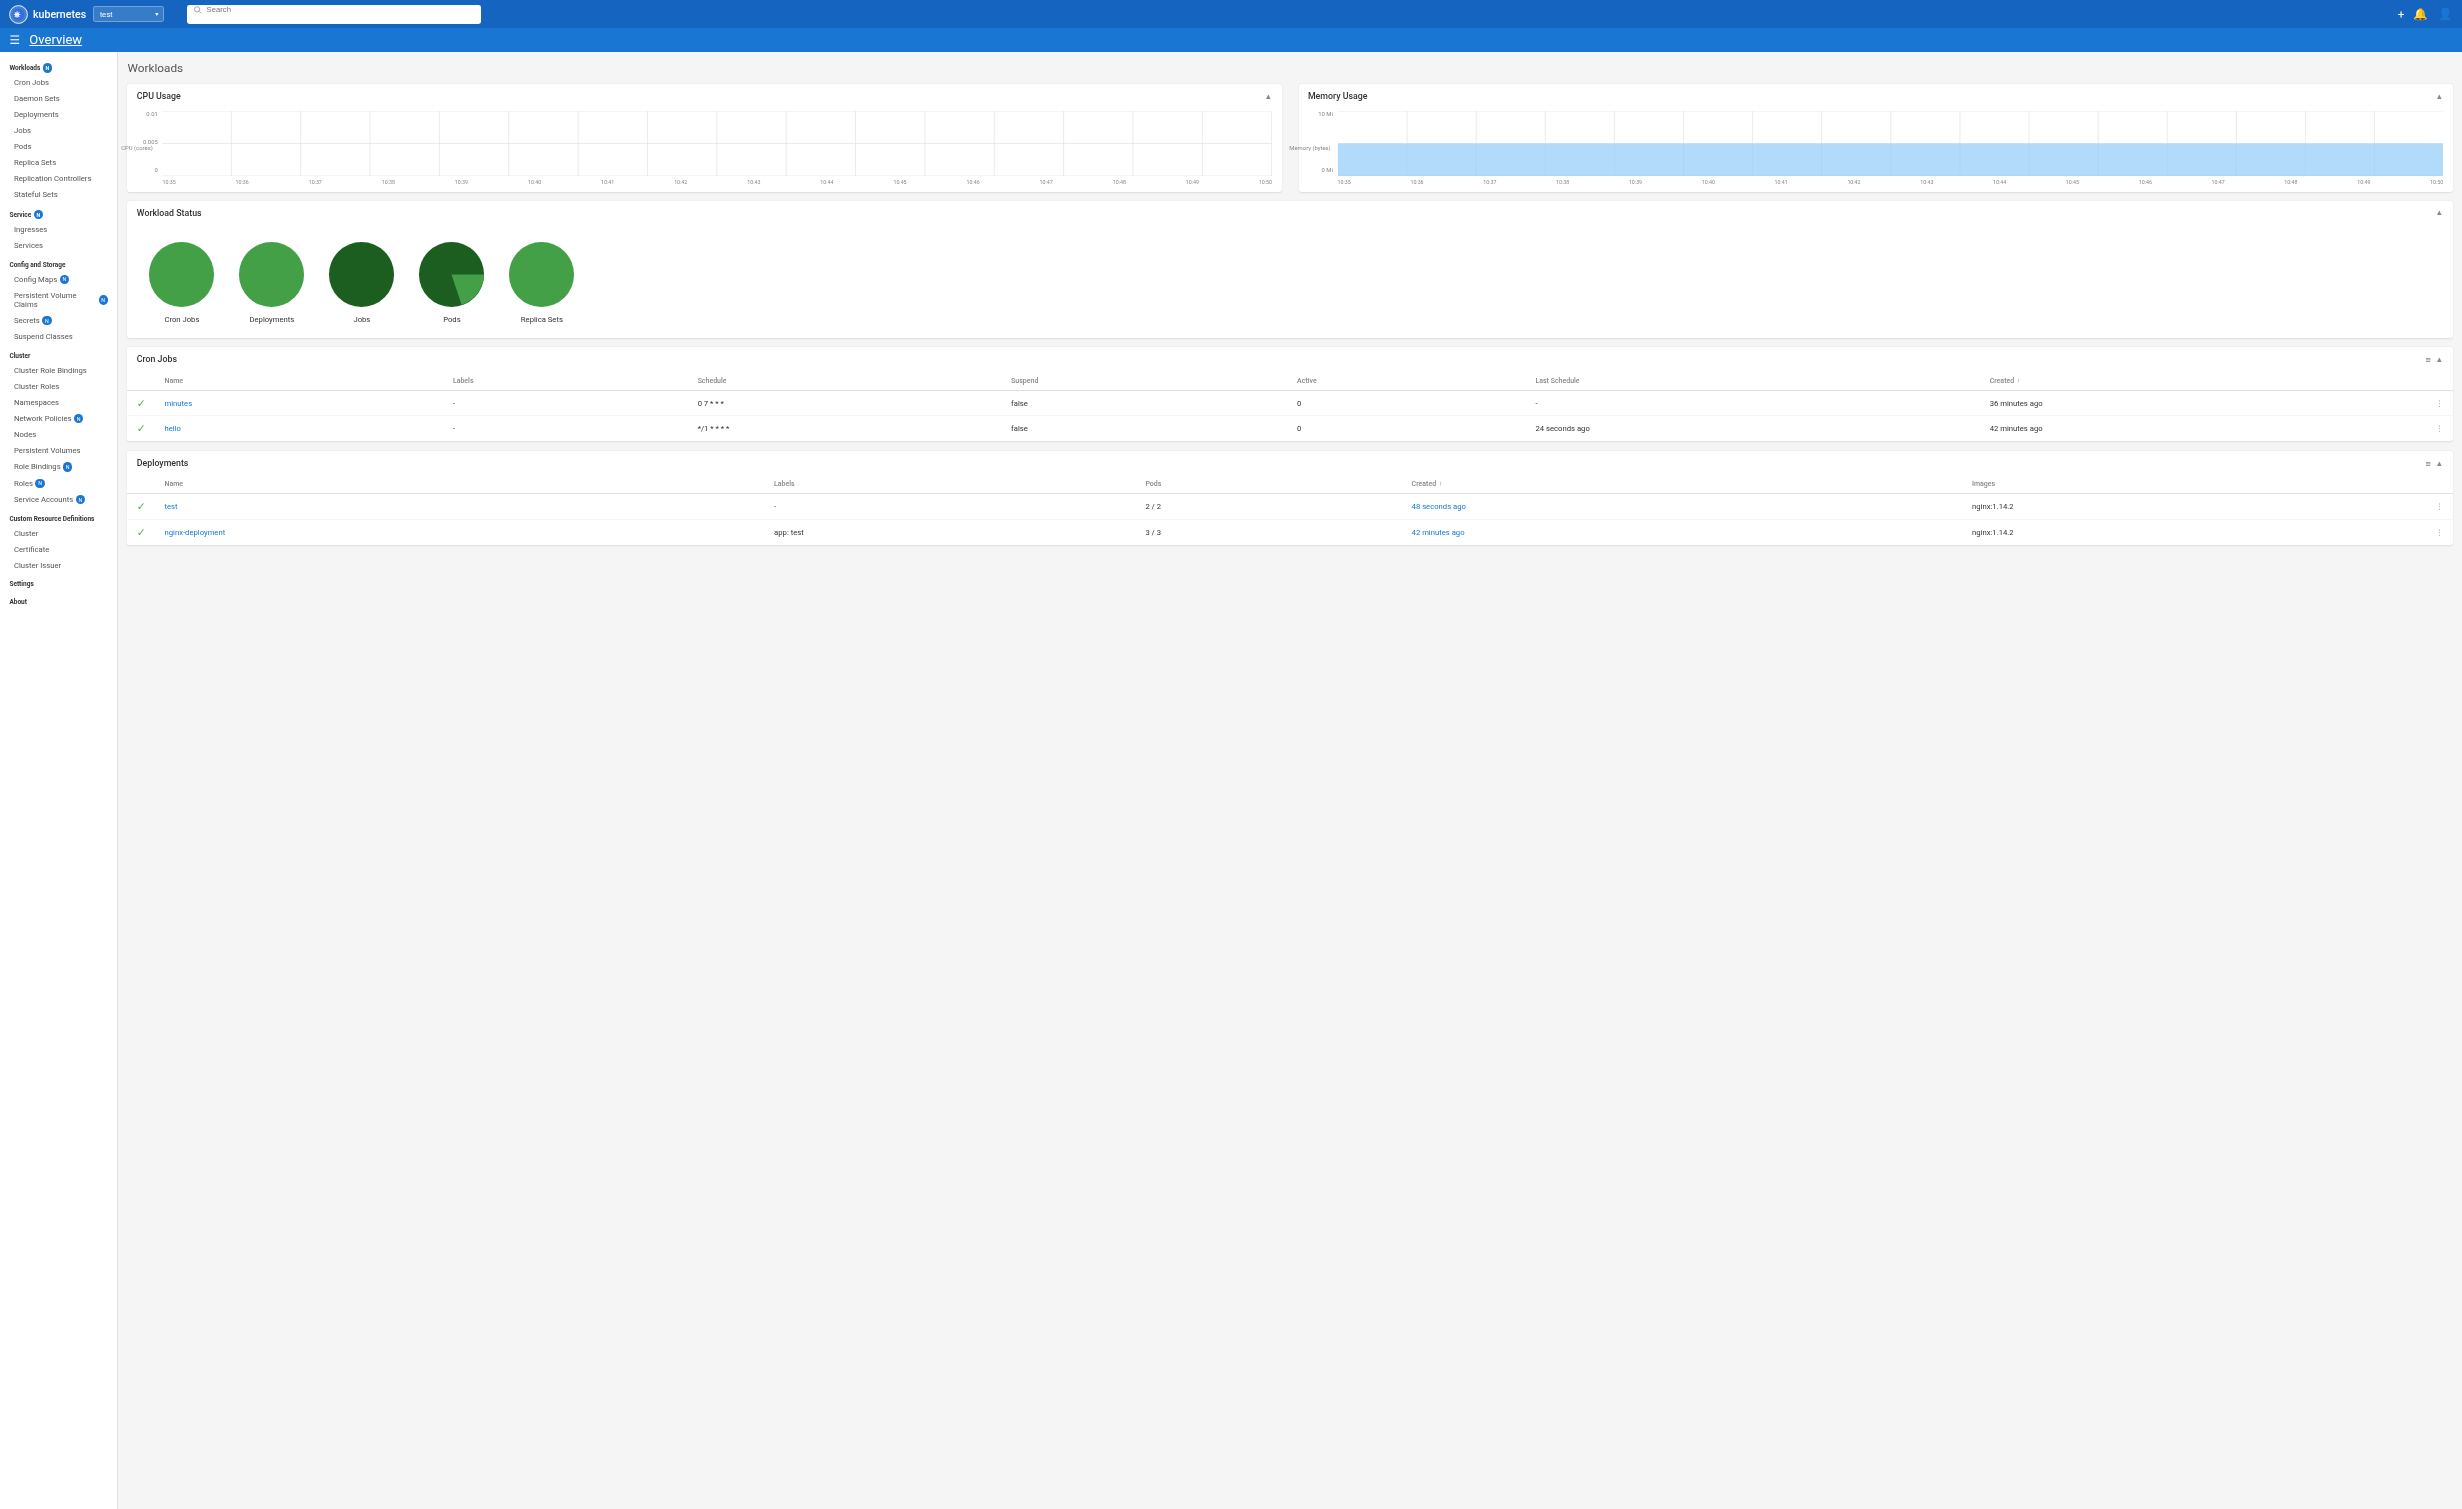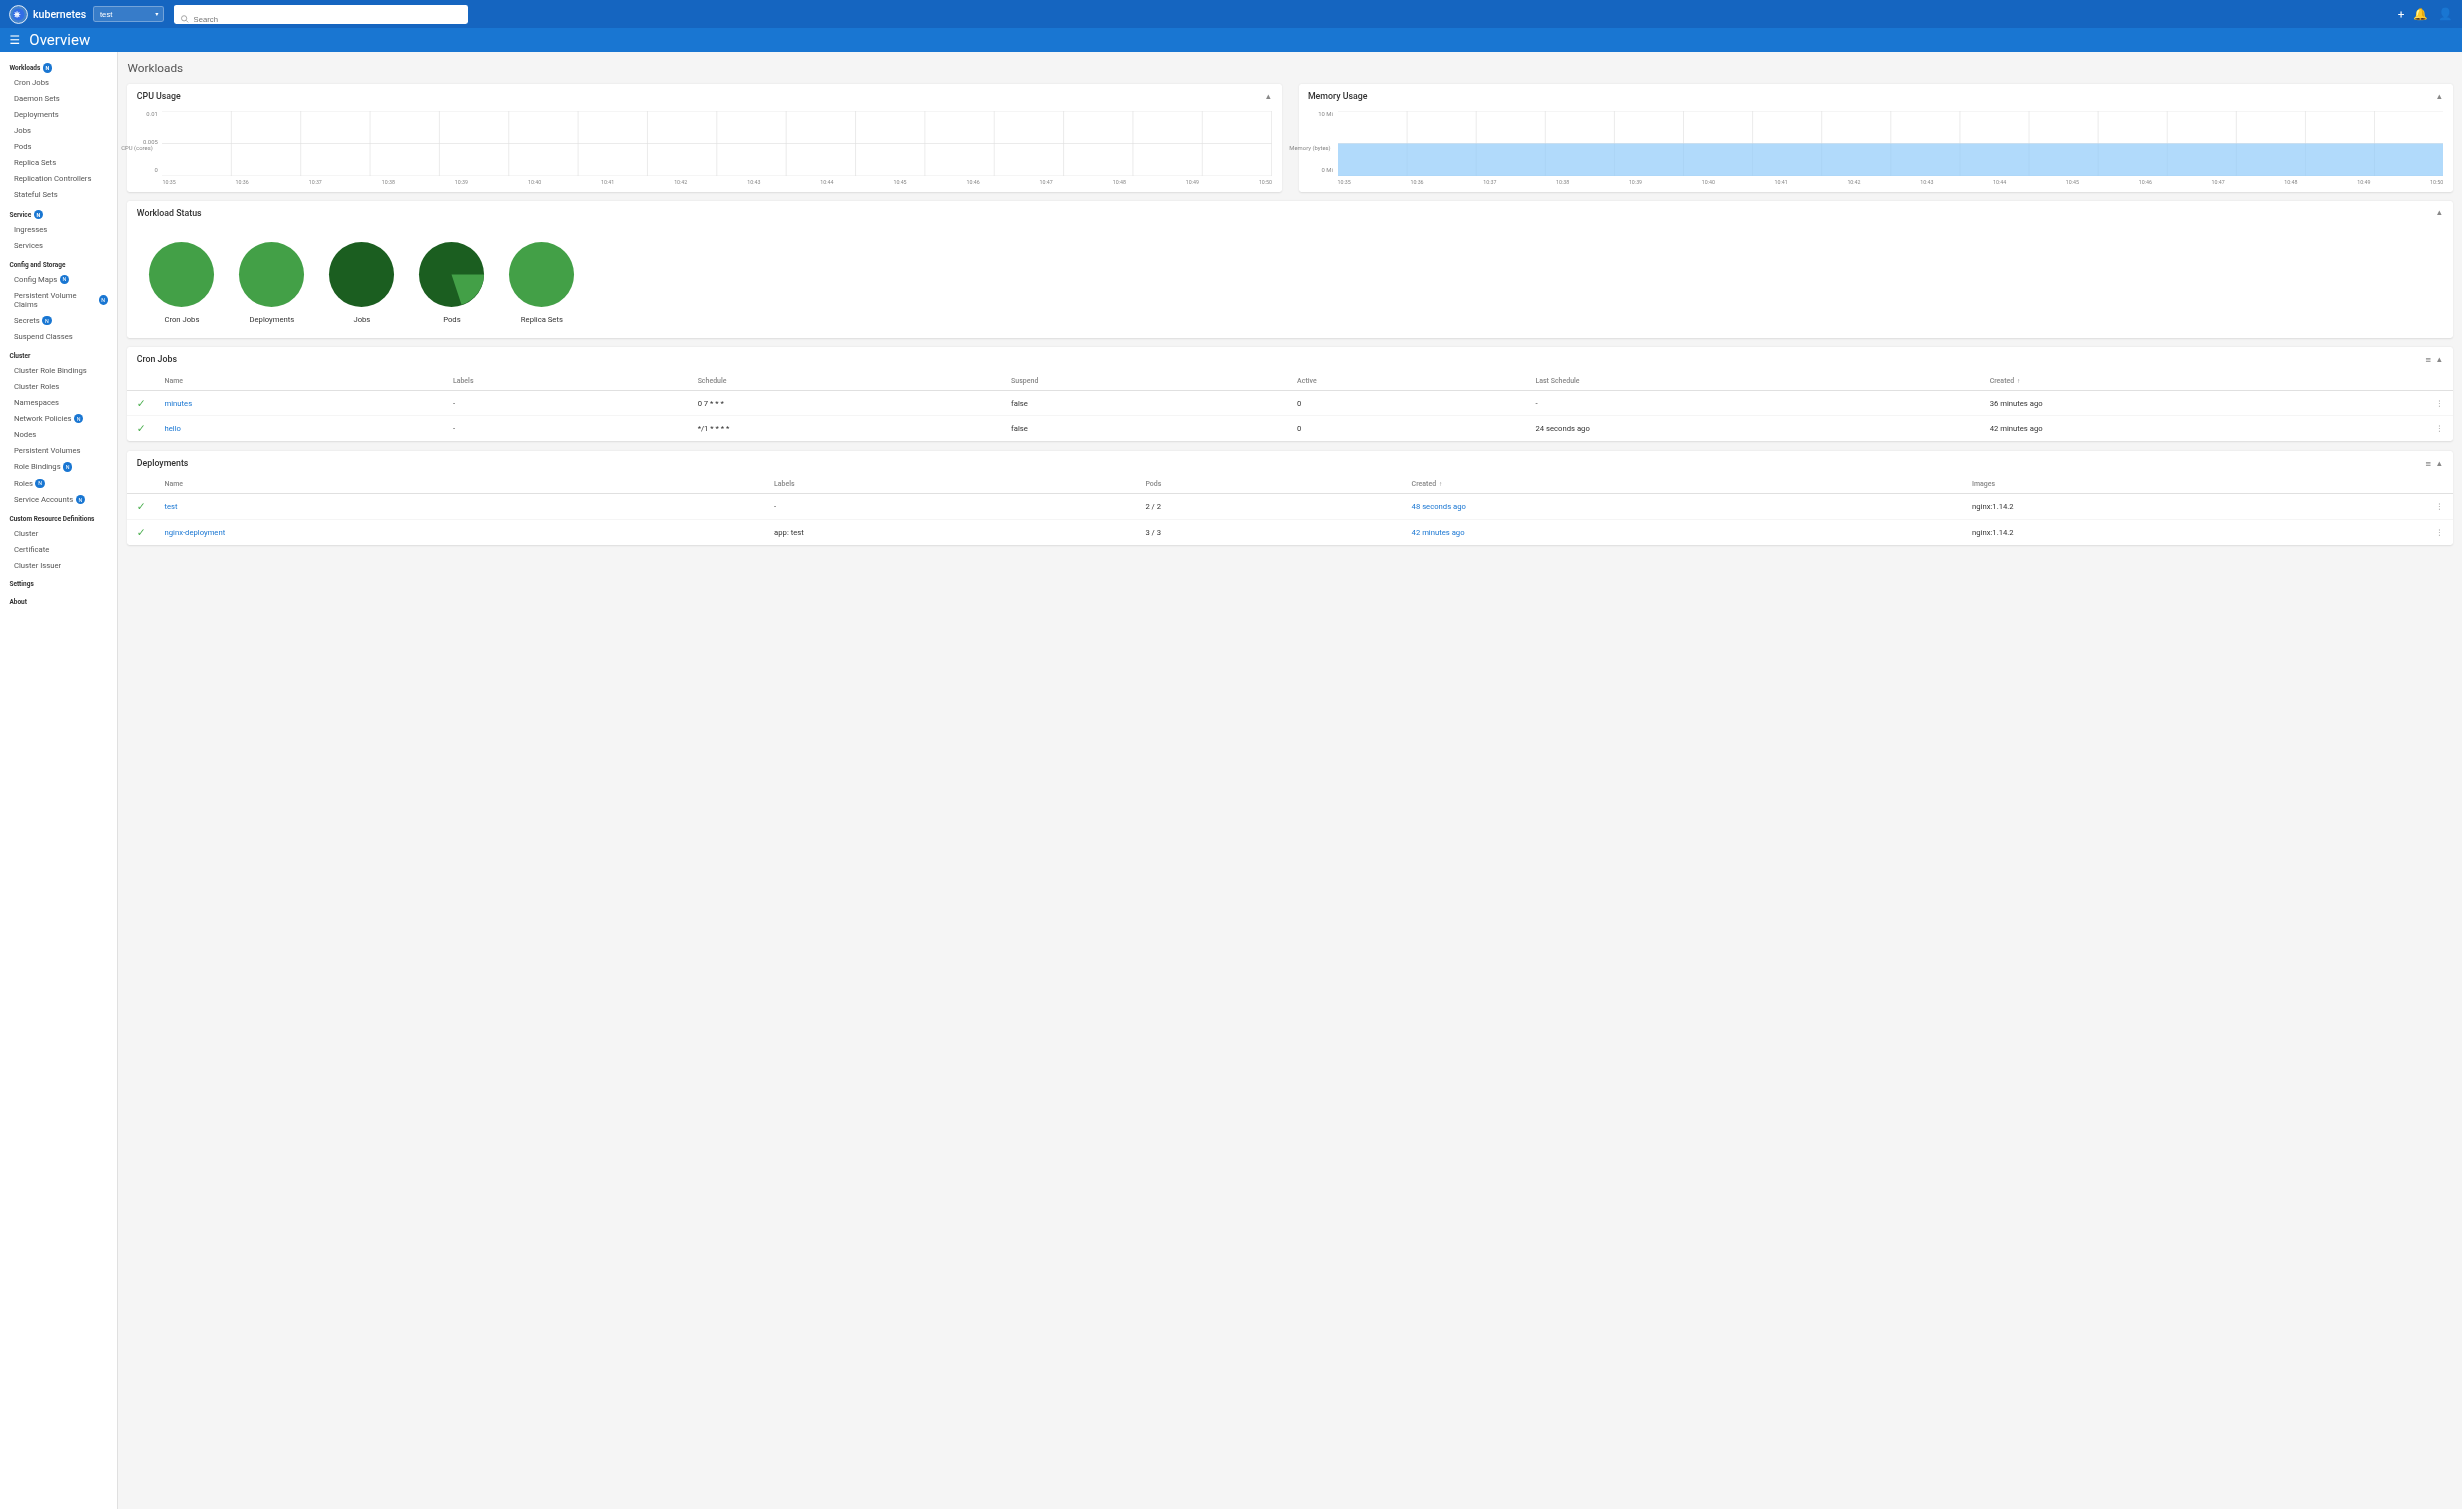--- a/index.html
+++ b/index.html
@@ -5,29 +5,29 @@
     * { box-sizing: border-box; margin: 0; padding: 0; }
     body { font-family: Roboto, Arial, sans-serif; font-size: 7.7px; color: #333; background: #f5f5f5; display: flex; flex-direction: column; height: 100vh; overflow: hidden; }
 
     
     .topbar { background: #1565c0; display: flex; align-items: center; height: 28px; padding: 0 9.4px; gap: 7px; flex-shrink: 0; z-index: 10; }
     .topbar-logo { display: flex; align-items: center; gap: 4.7px; color: white; font-size: 10.6px; font-weight: 500; text-decoration: none; }
     .topbar-logo svg { width: 19px; height: 19px; }
     .namespace-select { background: rgba(255,255,255,0.15); border: 0.6px solid rgba(255,255,255,0.3); color: white; padding: 2.4px 14px 2.4px 5.9px; border-radius: 2.4px; font-size: 7.7px; appearance: none; cursor: pointer; min-width: 71px; }
     .namespace-wrapper { position: relative; }
     .namespace-wrapper::after { content: '▼'; color: white; font-size: 5.3px; position: absolute; right: 4.7px; top: 50%; transform: translateY(-50%); pointer-events: none; }
-    .search-bar { background: white; border-radius: 2.4px; display: flex; align-items: flex-end; padding: 0 5.9px; height: 19px; gap: 4.7px; flex: 1; max-width: 294px; margin-left: 3px; }
+    .search-bar { background: white; border-radius: 2.4px; display: flex; align-items: flex-start; padding: 0 5.9px; height: 19px; gap: 4.7px; flex: 1; max-width: 294px; margin-left: 16px; }
     .search-bar input { border: none; outline: none; font-size: 7.7px; width: 100%; }
     .topbar-actions { margin-left: auto; display: flex; align-items: center; gap: 9.4px; }
     .topbar-icon { color: white; cursor: pointer; font-size: 11.8px; }
 
     
     .navbar { background: #1976d2; height: 23.5px; display: flex; align-items: center; padding: 0 9.4px; flex-shrink: 0; }
     .hamburger { color: white; margin-right: 9.4px; cursor: pointer; font-size: 11.8px; }
-    .nav-title { color: white; font-size: 15px; font-weight: 400; }
+    .nav-title { color: white; font-size: 13px; font-weight: 400; text-decoration: underline; }
 
     
     .main-layout { display: flex; flex: 1; overflow: hidden; }
 
     
     .sidebar { width: 118px; background: white; border-right: 0.6px solid #e0e0e0; overflow-y: auto; flex-shrink: 0; padding: 4.7px 0; }
     .sidebar-section-header { font-size: 6.5px; font-weight: 700; color: #333; padding: 7px 9.4px 2.4px; text-transform: none; display: flex; align-items: center; gap: 2.4px; }
     .sidebar-badge { background: #1976d2; color: white; border-radius: 50%; width: 9.4px; height: 9.4px; font-size: 5.3px; display: inline-flex; align-items: center; justify-content: center; }
     .sidebar-item { padding: 3.5px 9.4px 3.5px 14px; color: #555; cursor: pointer; font-size: 7.7px; display: flex; align-items: center; gap: 2.4px; }
 

